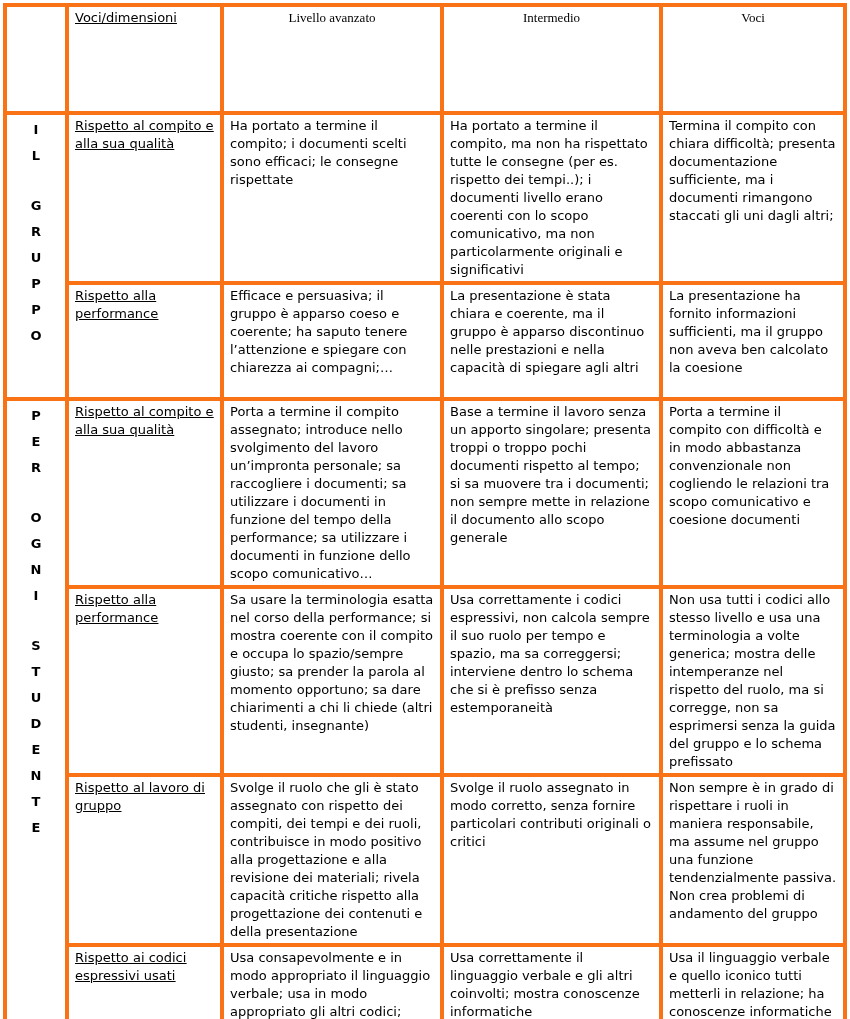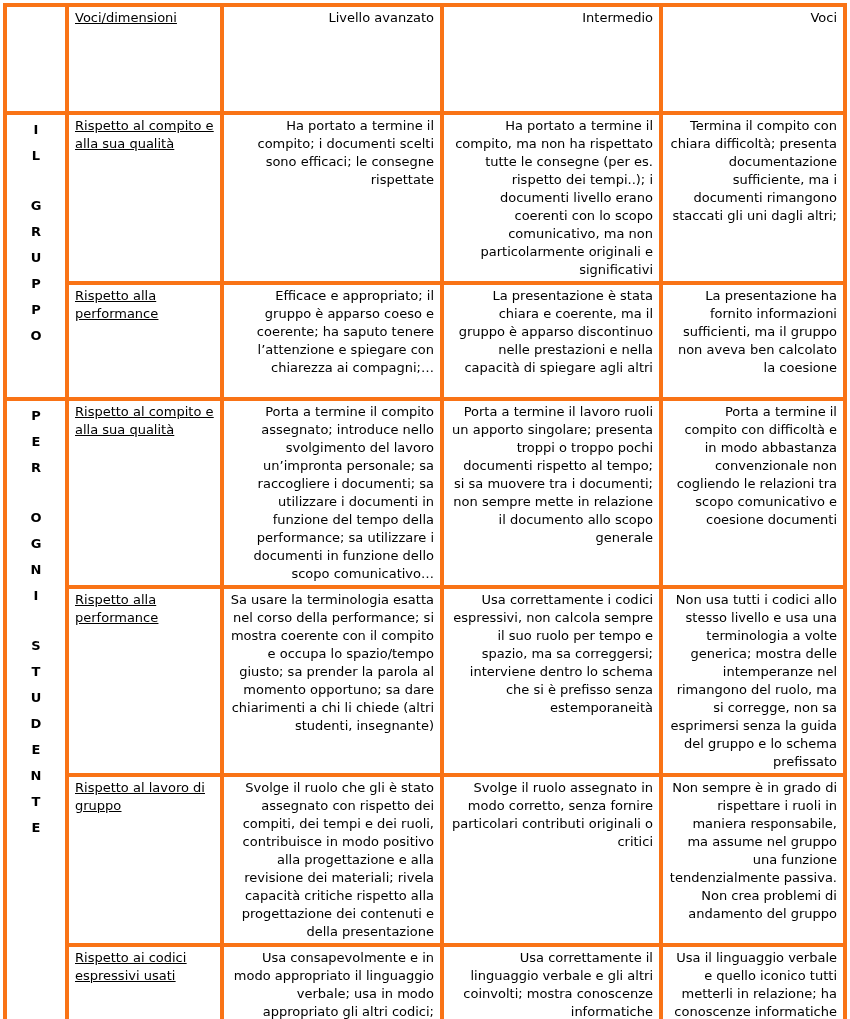--- a/index.html
+++ b/index.html
@@ -40,32 +40,32 @@
   }
   .vletter { line-height: 26px; }
   .vgap { height: 24px; }
   td.dim-header-cell {
     font-size: 14px;
     line-height: 20px;
   }
   .underlined { text-decoration: underline; }
   td.level-header-cell {
     vertical-align: middle;
-    text-align: right;
+    text-align: center;
     font-size: 15px;
+    font-family: Liberation Serif, serif;
   }
   td.criterion-cell {
     font-size: 14px;
     line-height: 21px;
     text-decoration: underline;
   }
   td.desc-cell {
     font-size: 13px;
     line-height: 18.5px;
-    text-align: right;
   }
 </style>
 </head>
 <body>
 
 <div class="page">
   <table class="rubric">
     <colgroup>
       <col style="width:62px">
       <col style="width:155px">
@@ -101,21 +101,21 @@
         <span class="underlined">Rispetto al compito e alla sua qualità</span>
       </td>
       <td class="desc-cell">Ha  portato a termine il compito; i documenti scelti sono efficaci; le consegne rispettate</td>
       <td class="desc-cell">Ha portato a termine il compito, ma non ha rispettato tutte le consegne (per es. rispetto dei tempi..); i documenti livello erano coerenti con lo scopo comunicativo, ma non particolarmente originali e significativi</td>
       <td class="desc-cell">Termina il compito con chiara difficoltà; presenta documentazione sufficiente, ma i documenti rimangono staccati gli uni dagli altri;</td>
     </tr>
     <tr style="height:116px;">
       <td class="criterion-cell">
         <span class="underlined">Rispetto alla performance</span>
       </td>
-      <td class="desc-cell">Efficace e appropriato; il gruppo è apparso coeso e coerente; ha saputo tenere l’attenzione e spiegare con chiarezza ai compagni;…</td>
+      <td class="desc-cell">Efficace e persuasiva; il gruppo è apparso coeso e coerente; ha saputo tenere l’attenzione e spiegare con chiarezza ai compagni;…</td>
       <td class="desc-cell">La presentazione è stata chiara e coerente, ma il gruppo è apparso discontinuo nelle prestazioni e nella capacità di spiegare agli altri</td>
       <td class="desc-cell">La presentazione ha fornito informazioni sufficienti, ma il gruppo non aveva ben calcolato la coesione</td>
     </tr>
 
     <tr style="height:180px;">
       <td class="group-cell" rowspan="4">
             <div class="vletter">P</div>
             <div class="vletter">E</div>
             <div class="vletter">R</div>
             <div class="vgap"></div>
@@ -130,30 +130,30 @@
             <div class="vletter">D</div>
             <div class="vletter">E</div>
             <div class="vletter">N</div>
             <div class="vletter">T</div>
             <div class="vletter">E</div>
           </td>
       <td class="criterion-cell">
         <span class="underlined">Rispetto al compito e alla sua qualità</span>
       </td>
       <td class="desc-cell">Porta a termine il compito assegnato; introduce nello svolgimento del lavoro un’impronta personale; sa raccogliere i documenti; sa utilizzare i  documenti in funzione del tempo della performance; sa utilizzare i documenti in funzione dello scopo comunicativo…</td>
-      <td class="desc-cell">Porta a termine il lavoro ruoli un apporto singolare; presenta troppi o troppo pochi documenti rispetto al tempo; si sa muovere tra i documenti; non sempre mette in relazione il documento allo scopo generale</td>
+      <td class="desc-cell">Base a termine il lavoro senza un apporto singolare; presenta troppi o troppo pochi documenti rispetto al tempo; si sa muovere tra i documenti; non sempre mette in relazione il documento allo scopo generale</td>
       <td class="desc-cell">Porta a termine il compito con difficoltà e in modo abbastanza convenzionale non cogliendo le relazioni tra scopo comunicativo e coesione documenti</td>
     </tr>
     <tr style="height:173px;">
       <td class="criterion-cell">
         <span class="underlined">Rispetto alla performance</span>
       </td>
-      <td class="desc-cell">Sa usare la terminologia esatta nel corso della performance; si mostra coerente con il compito e occupa lo spazio/tempo giusto; sa prender la parola al momento opportuno; sa dare chiarimenti a chi li chiede (altri studenti, insegnante)</td>
+      <td class="desc-cell">Sa usare la terminologia esatta nel corso della performance; si mostra coerente con il compito e occupa lo spazio/sempre giusto; sa prender la parola al momento opportuno; sa dare chiarimenti a chi li chiede (altri studenti, insegnante)</td>
       <td class="desc-cell">Usa correttamente i codici espressivi, non calcola sempre il suo ruolo per tempo e spazio, ma sa correggersi; interviene dentro lo schema che si è prefisso senza estemporaneità</td>
-      <td class="desc-cell">Non usa tutti i codici allo stesso livello e usa una terminologia a volte generica; mostra delle intemperanze nel rimangono del ruolo, ma si corregge, non sa esprimersi senza la guida del gruppo e lo schema prefissato</td>
+      <td class="desc-cell">Non usa tutti i codici allo stesso livello e usa una terminologia a volte generica; mostra delle intemperanze nel rispetto del ruolo, ma si corregge, non sa esprimersi senza la guida del gruppo e lo schema prefissato</td>
     </tr>
     <tr style="height:164px;margin-left:35px;">
       <td class="criterion-cell">
         <span class="underlined">Rispetto al lavoro di gruppo</span>
       </td>
       <td class="desc-cell">Svolge il ruolo che gli è stato assegnato con rispetto dei compiti, dei tempi e dei ruoli, contribuisce in modo positivo alla progettazione e alla revisione dei materiali; rivela capacità critiche rispetto alla progettazione dei contenuti e della presentazione</td>
       <td class="desc-cell">Svolge il ruolo assegnato in modo corretto, senza fornire particolari contributi originali o critici</td>
       <td class="desc-cell">Non sempre è in grado di rispettare i ruoli in maniera responsabile, ma assume nel gruppo una funzione tendenzialmente passiva. Non crea problemi di andamento del gruppo</td>
     </tr>
     <tr style="height:110px;margin-top:24px;">

